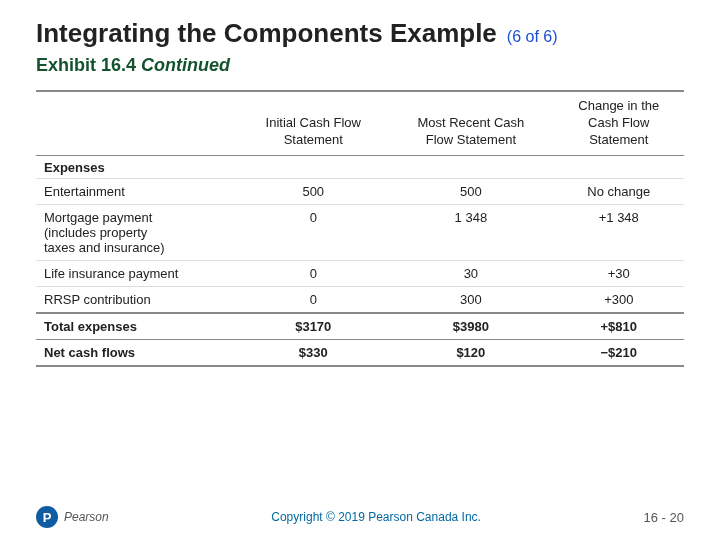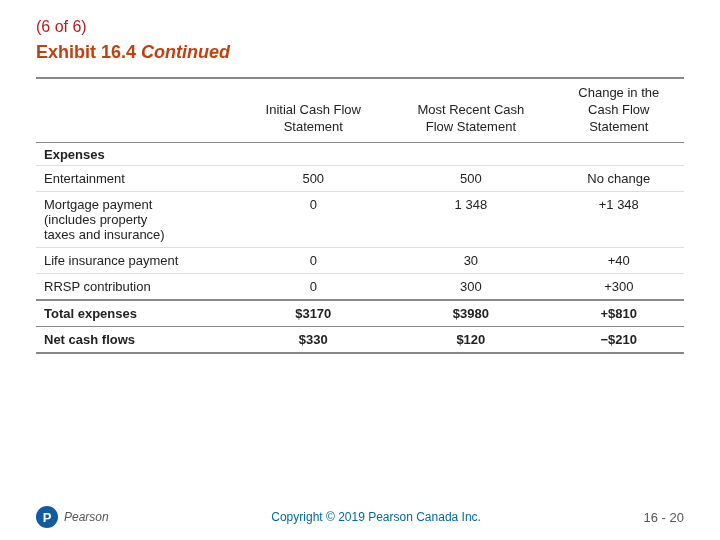--- a/index.html
+++ b/index.html
@@ -28,27 +28,27 @@
       color: #222;
       margin-bottom: 6px;
       display: flex;
       align-items: baseline;
       gap: 10px;
     }
 
     .title-suffix {
       font-size: 16px;
       font-weight: normal;
-      color: #b91c1c;
+      color: #1d4ed8;
     }
 
     .subtitle {
       font-size: 18px;
       font-weight: bold;
-      color: #c2410c;
+      color: #14532d;
       margin-bottom: 14px;
       font-style: italic;
     }
 
     .subtitle span.exhibit-label {
       font-style: normal;
     }
 
     table {
       width: 100%;
@@ -156,20 +156,21 @@
       font-size: 13px;
       color: #555;
     }
   </style>
 </head>
 <body>
 
 <div class="page">
 
   <div class="main-title">
+    <span>Integrating the Components Example</span>
     <span class="title-suffix">(6 of 6)</span>
   </div>
 
   <div class="subtitle">
     <span class="exhibit-label">Exhibit 16.4</span>
     <em>Continued</em>
   </div>
 
   <table>
     <thead>
@@ -194,21 +195,21 @@
         <tr>
           <td>Mortgage payment<br>(includes property<br>taxes and insurance)</td>
           <td>0</td>
           <td>1 348</td>
           <td>+1 348</td>
         </tr>
         <tr>
           <td>Life insurance payment</td>
           <td>0</td>
           <td>30</td>
-          <td>+40</td>
+          <td>+30</td>
         </tr>
         <tr>
           <td>RRSP contribution</td>
           <td>0</td>
           <td>300</td>
           <td>+300</td>
         </tr>
         <tr class="total-row">
           <td>Total expenses</td>
           <td>$3170</td>

